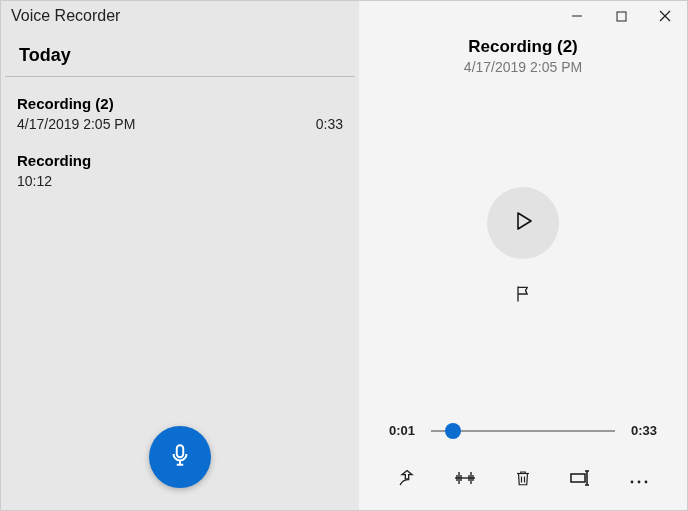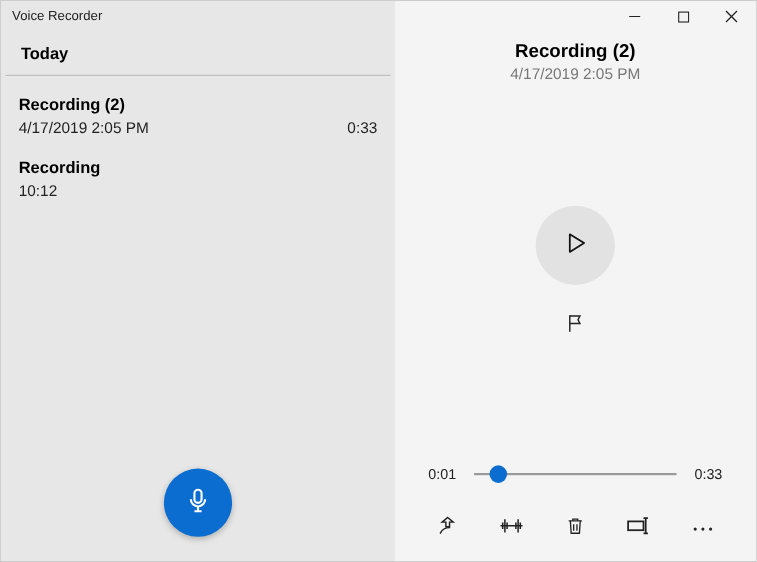--- a/index.html
+++ b/index.html
@@ -1,38 +1,38 @@
 <!DOCTYPE html>
 <html><head>
 <meta charset="utf-8">
 <style>
 * { box-sizing: border-box; margin: 0; padding: 0; font-family: "Segoe UI", Arial, sans-serif; }
 html, body { width: 688px; height: 511px; overflow: hidden; }
 .window { width: 688px; height: 511px; display: flex; background: #f4f4f4; border: 1px solid #ccc; }
 .left-panel { width: 358px; height: 100%; background: #e7e7e7; display: flex; flex-direction: column; position: relative; }
-.left-panel .title { font-size: 12px; color: #222; padding: 6px 10px 10px 10px; }
-.section-header { font-size: 15px; font-weight: 600; color: #000; padding: 10px 14px 10px 14px; border-bottom: 1px solid #bcbcbc; margin: 0 4px; }
+.left-panel .title { font-size: 16px; color: #222; padding: 6px 10px 10px 10px; }
+.section-header { font-size: 18px; font-weight: 600; color: #000; padding: 10px 14px 10px 14px; border-bottom: 1px solid #bcbcbc; margin: 0 4px; }
 .rec-list { flex: 1; overflow: auto; padding-top: 8px; }
 .rec-item { padding: 10px 16px; cursor: pointer; }
 .rec-item .row1 { font-size: 15px; font-weight: 600; color: #000; }
 .rec-item .row2 { display: flex; justify-content: space-between; font-size: 14px; color: #222; margin-top: 4px; }
 .record-btn { position: absolute; left: 50%; transform: translateX(-50%); bottom: 22px; width: 62px; height: 62px; border-radius: 50%; background: #0b6dd0; display: flex; align-items: center; justify-content: center; cursor: pointer; box-shadow: 0 2px 6px rgba(0,0,0,0.25); }
 .record-btn svg { width: 26px; height: 26px; }
 .right-panel { flex: 1; height: 100%; background: #f4f4f4; display: flex; flex-direction: column; }
 .window-controls { height: 32px; display: flex; justify-content: flex-end; align-items: center; gap: 0; }
 .win-ctrl { width: 44px; height: 30px; display: flex; align-items: center; justify-content: center; cursor: pointer; }
 .win-ctrl svg, .win-ctrl span { color: #222; }
 .playback-header { text-align: center; margin-top: 4px; }
 .playback-title { font-size: 17px; font-weight: 600; color: #000; }
 .playback-sub { font-size: 14px; color: #777; margin-top: 2px; }
 .play-area { flex: 1; display: flex; flex-direction: column; align-items: center; justify-content: center; gap: 22px; }
 .play-btn { width: 72px; height: 72px; border-radius: 50%; background: #e2e2e2; display: flex; align-items: center; justify-content: center; cursor: pointer; }
 .flag-btn { width: 36px; height: 30px; display: flex; align-items: center; justify-content: center; cursor: pointer; }
 .timeline { display: flex; align-items: center; gap: 12px; padding: 0 26px; margin-bottom: 18px; }
-.time-label { font-size: 13px; color: #222; width: 34px; text-align: center; }
+.time-label { font-size: 13px; color: #222; width: 34px; text-align: center; font-weight: bold; }
 .track { flex: 1; height: 2px; background: #999; position: relative; cursor: pointer; }
 .thumb { position: absolute; top: 50%; transform: translate(-50%, -50%); width: 16px; height: 16px; border-radius: 50%; background: #0b6dd0; }
 .bottom-bar { display: flex; justify-content: space-evenly; align-items: center; padding: 8px 10px 14px 10px; }
 .bb-btn { width: 40px; height: 32px; display: flex; align-items: center; justify-content: center; cursor: pointer; }
 </style>
 </head>
 <body>
 
 <div class="window">
 

